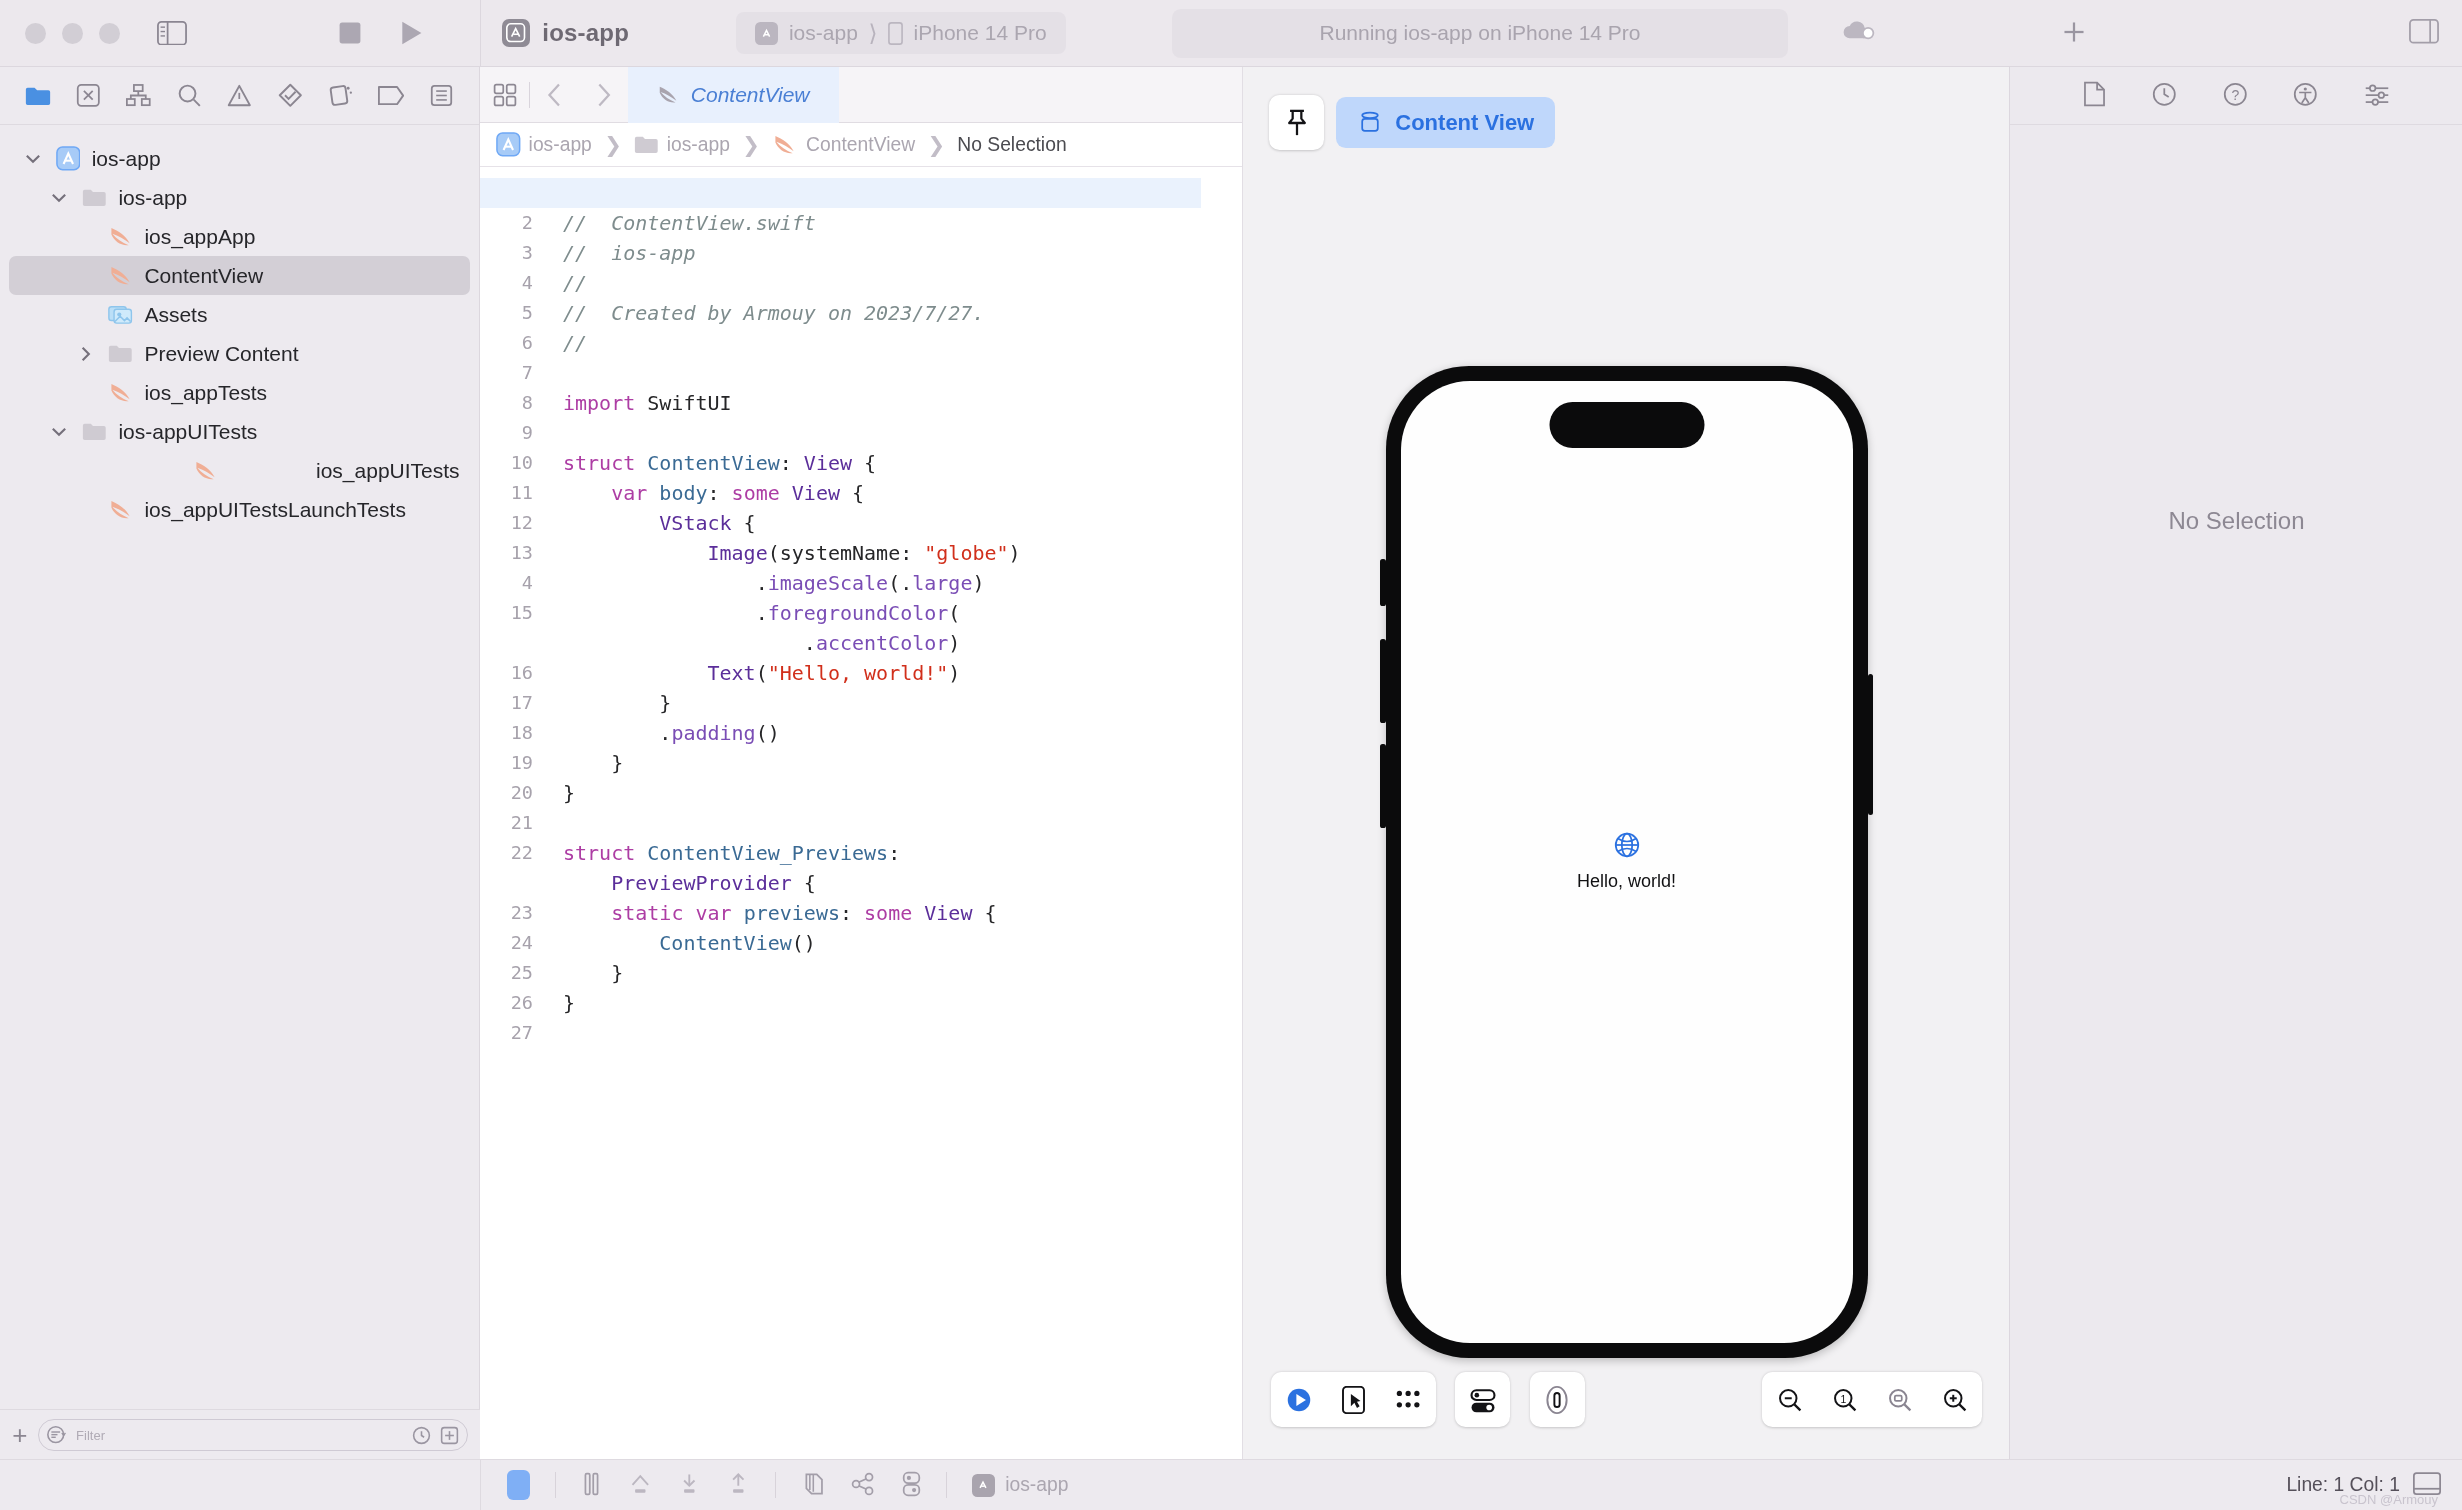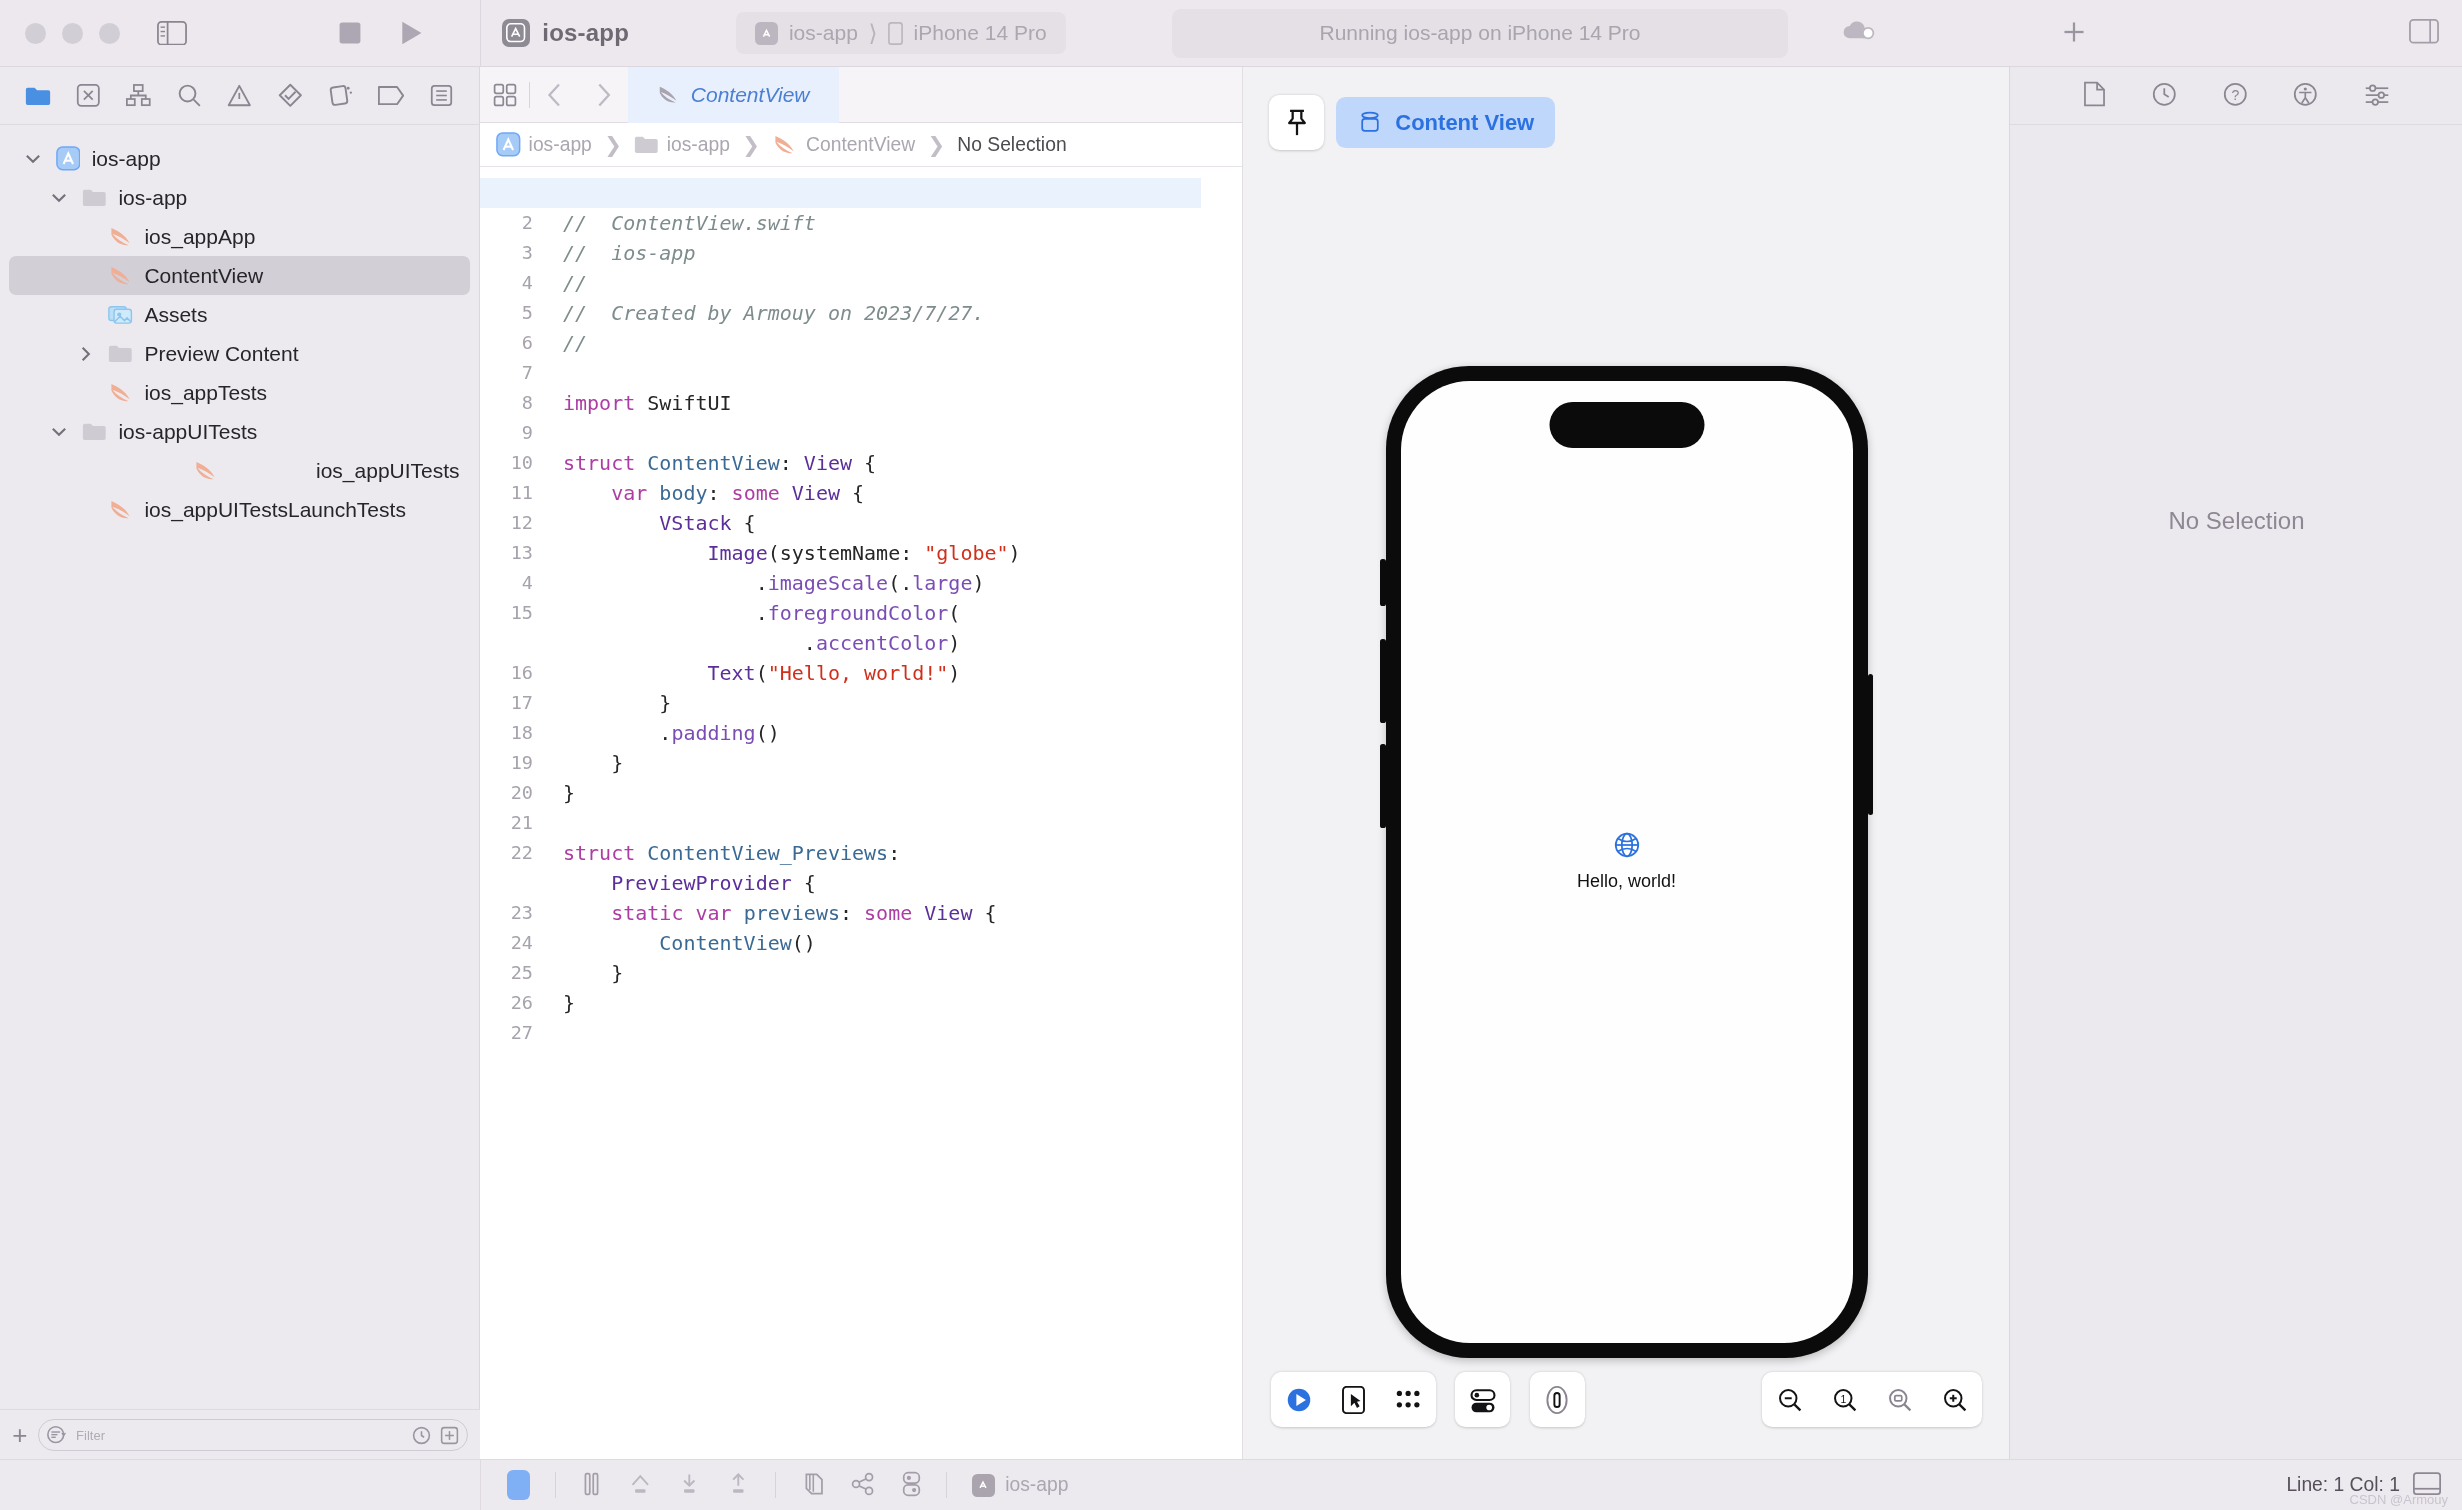--- a/index.html
+++ b/index.html
@@ -236,21 +236,21 @@
     padding-left: 26px; border-left:0.9px solid #DEDAE0; background:#EDEAEF;
   }
   .sb-blue { width:23px; height:30px; border-radius:6.2px; background:#7FAFF5; }
   .sb-sep { width:0.9px; height:26px; background:#D8D3DA; }
   .sb-app { display:flex; align-items:center; gap:10.6px; }
   .sb-app-ico { width:23px; height:23px; border-radius:5.3px; background:#A9A4AE; display:flex; align-items:center; justify-content:center; color:#fff; }
   .sb-app-lbl { font-size:19.3px; color:#ABA6B0; }
   .sb-right { display:flex; align-items:center; gap:13px; padding-right:21px; margin-left:auto; }
   .sb-linecol { font-size:19.3px; color:#55505A; }
 
-  .watermark { position:absolute; right:14px; bottom: 3.5px; font-size:13px; color:#C9C4CE; }
+  .watermark { position:absolute; right:24px; bottom: 3.5px; font-size:13px; color:#C9C4CE; }
 </style>
 </head>
 <body>
 
 <div class="toolbar">
   <div class="tb-left">
     <div class="traffic">
       <div class="tl"></div>
       <div class="tl"></div>
       <div class="tl"></div>

